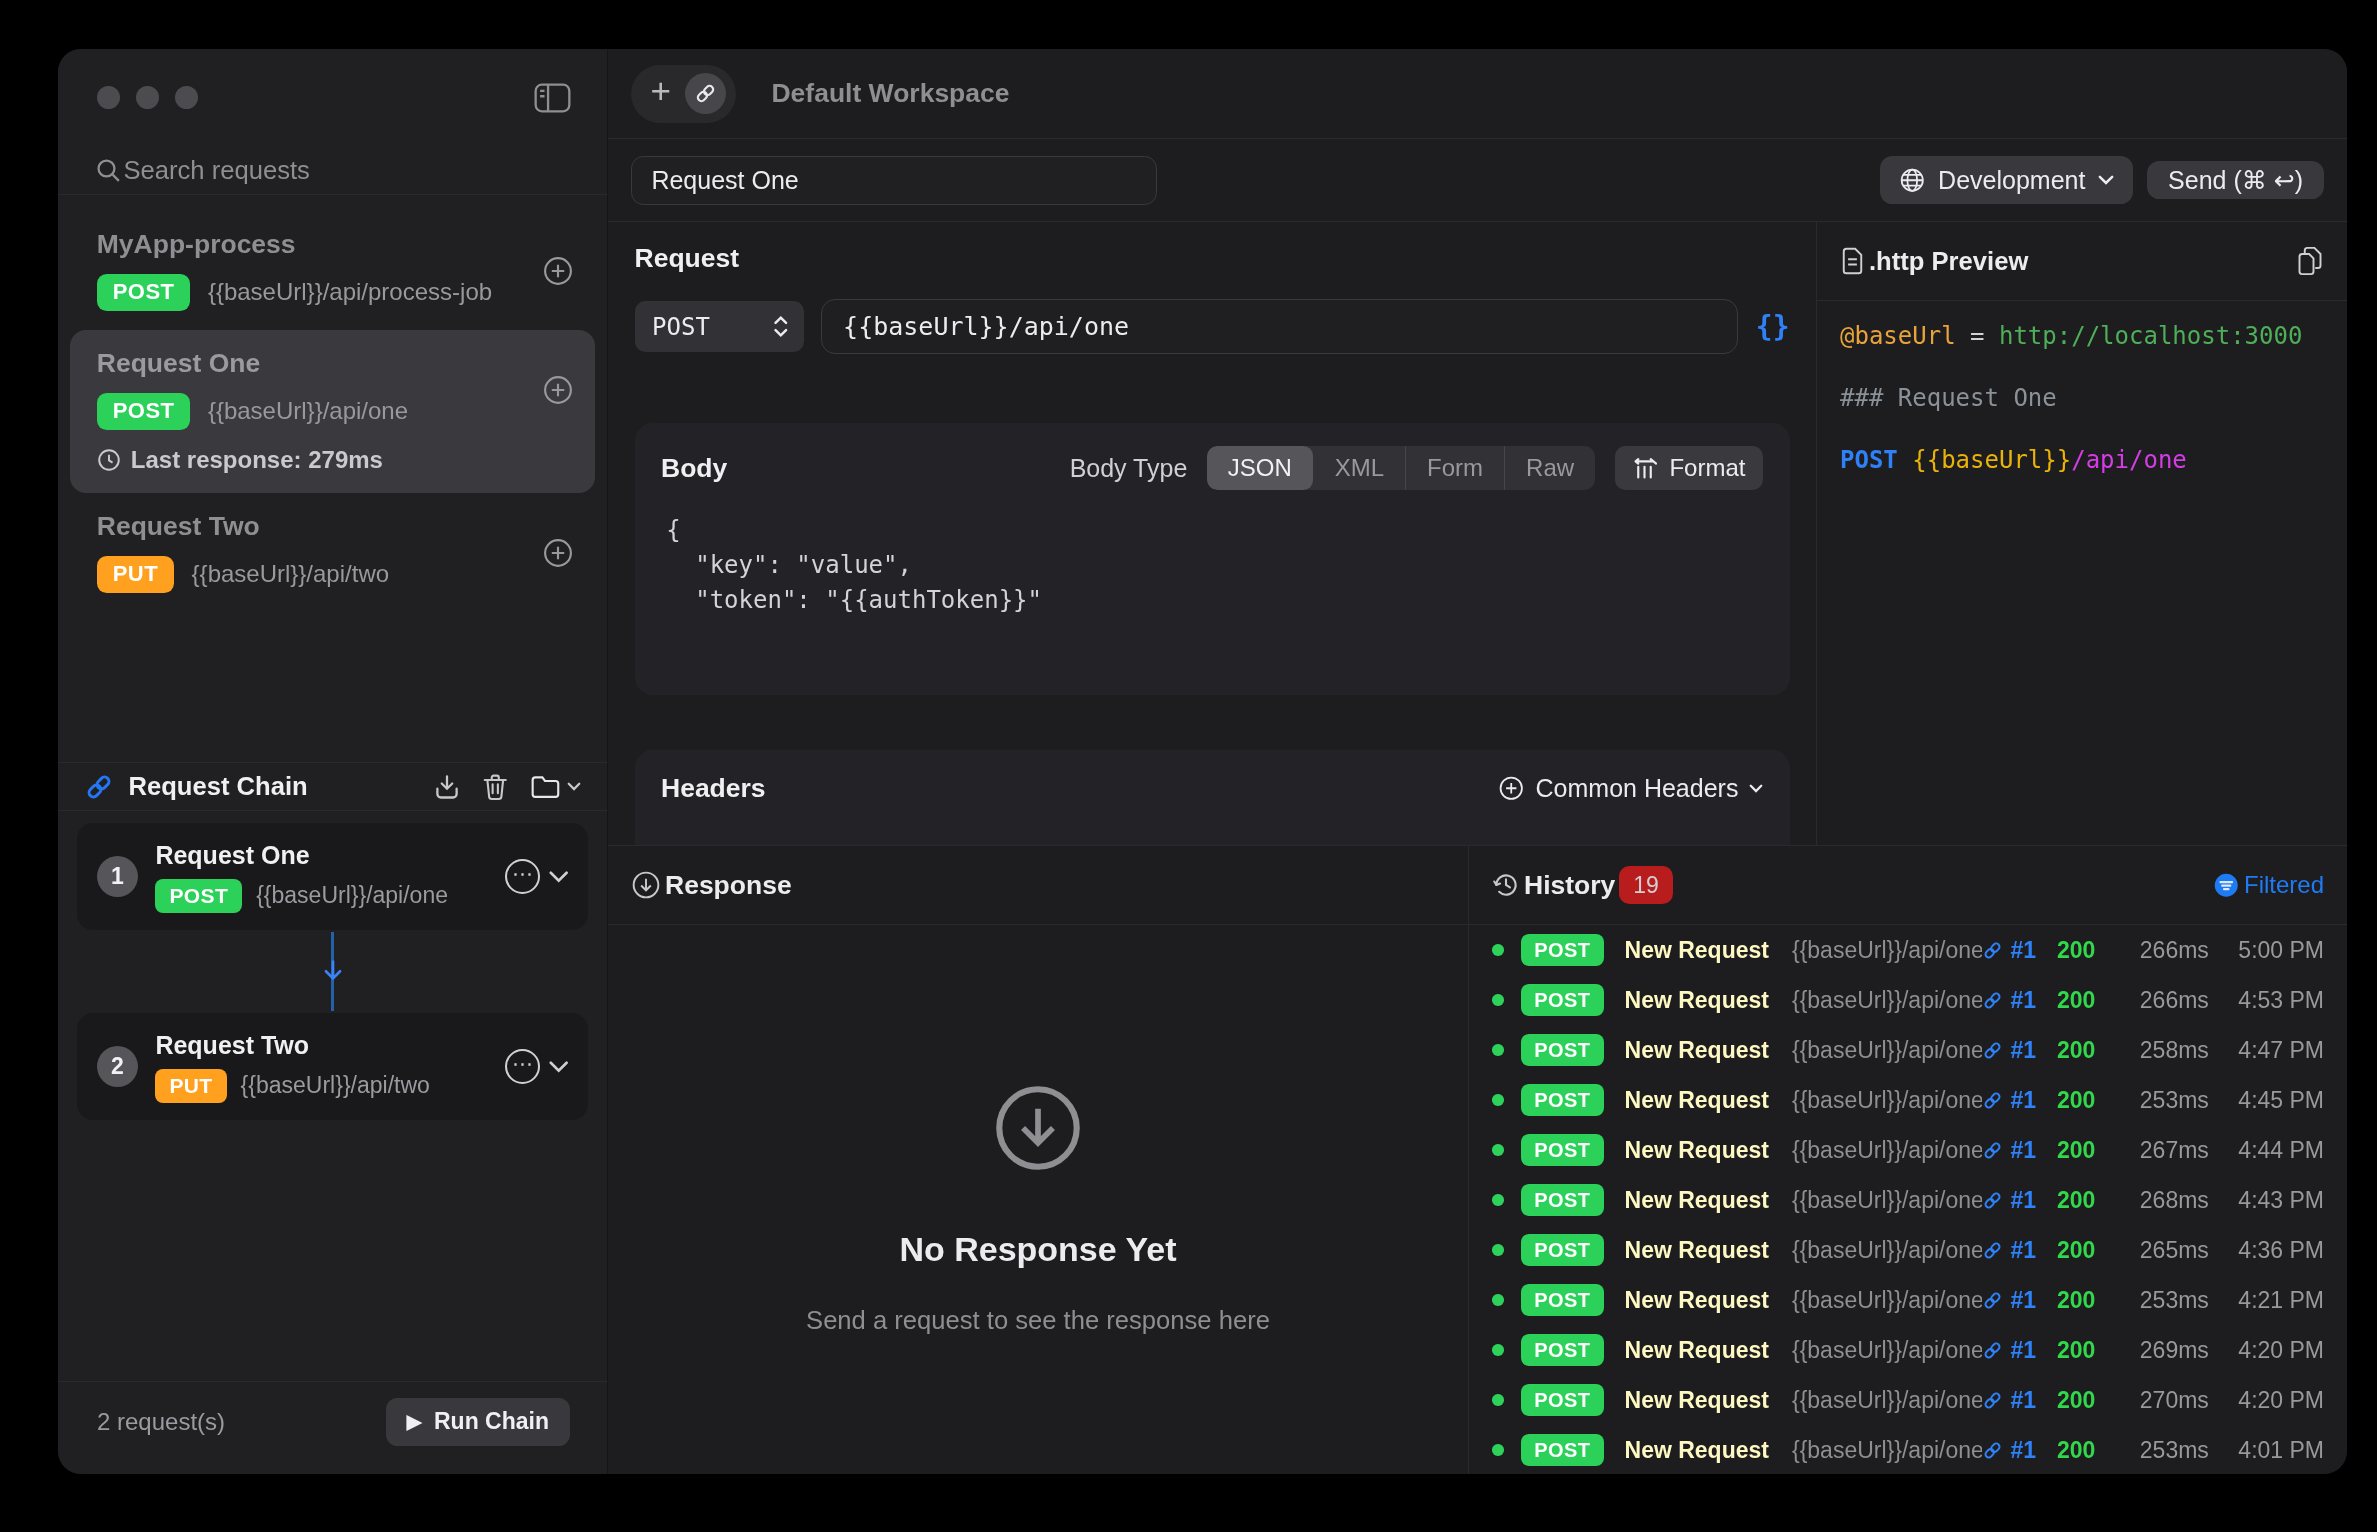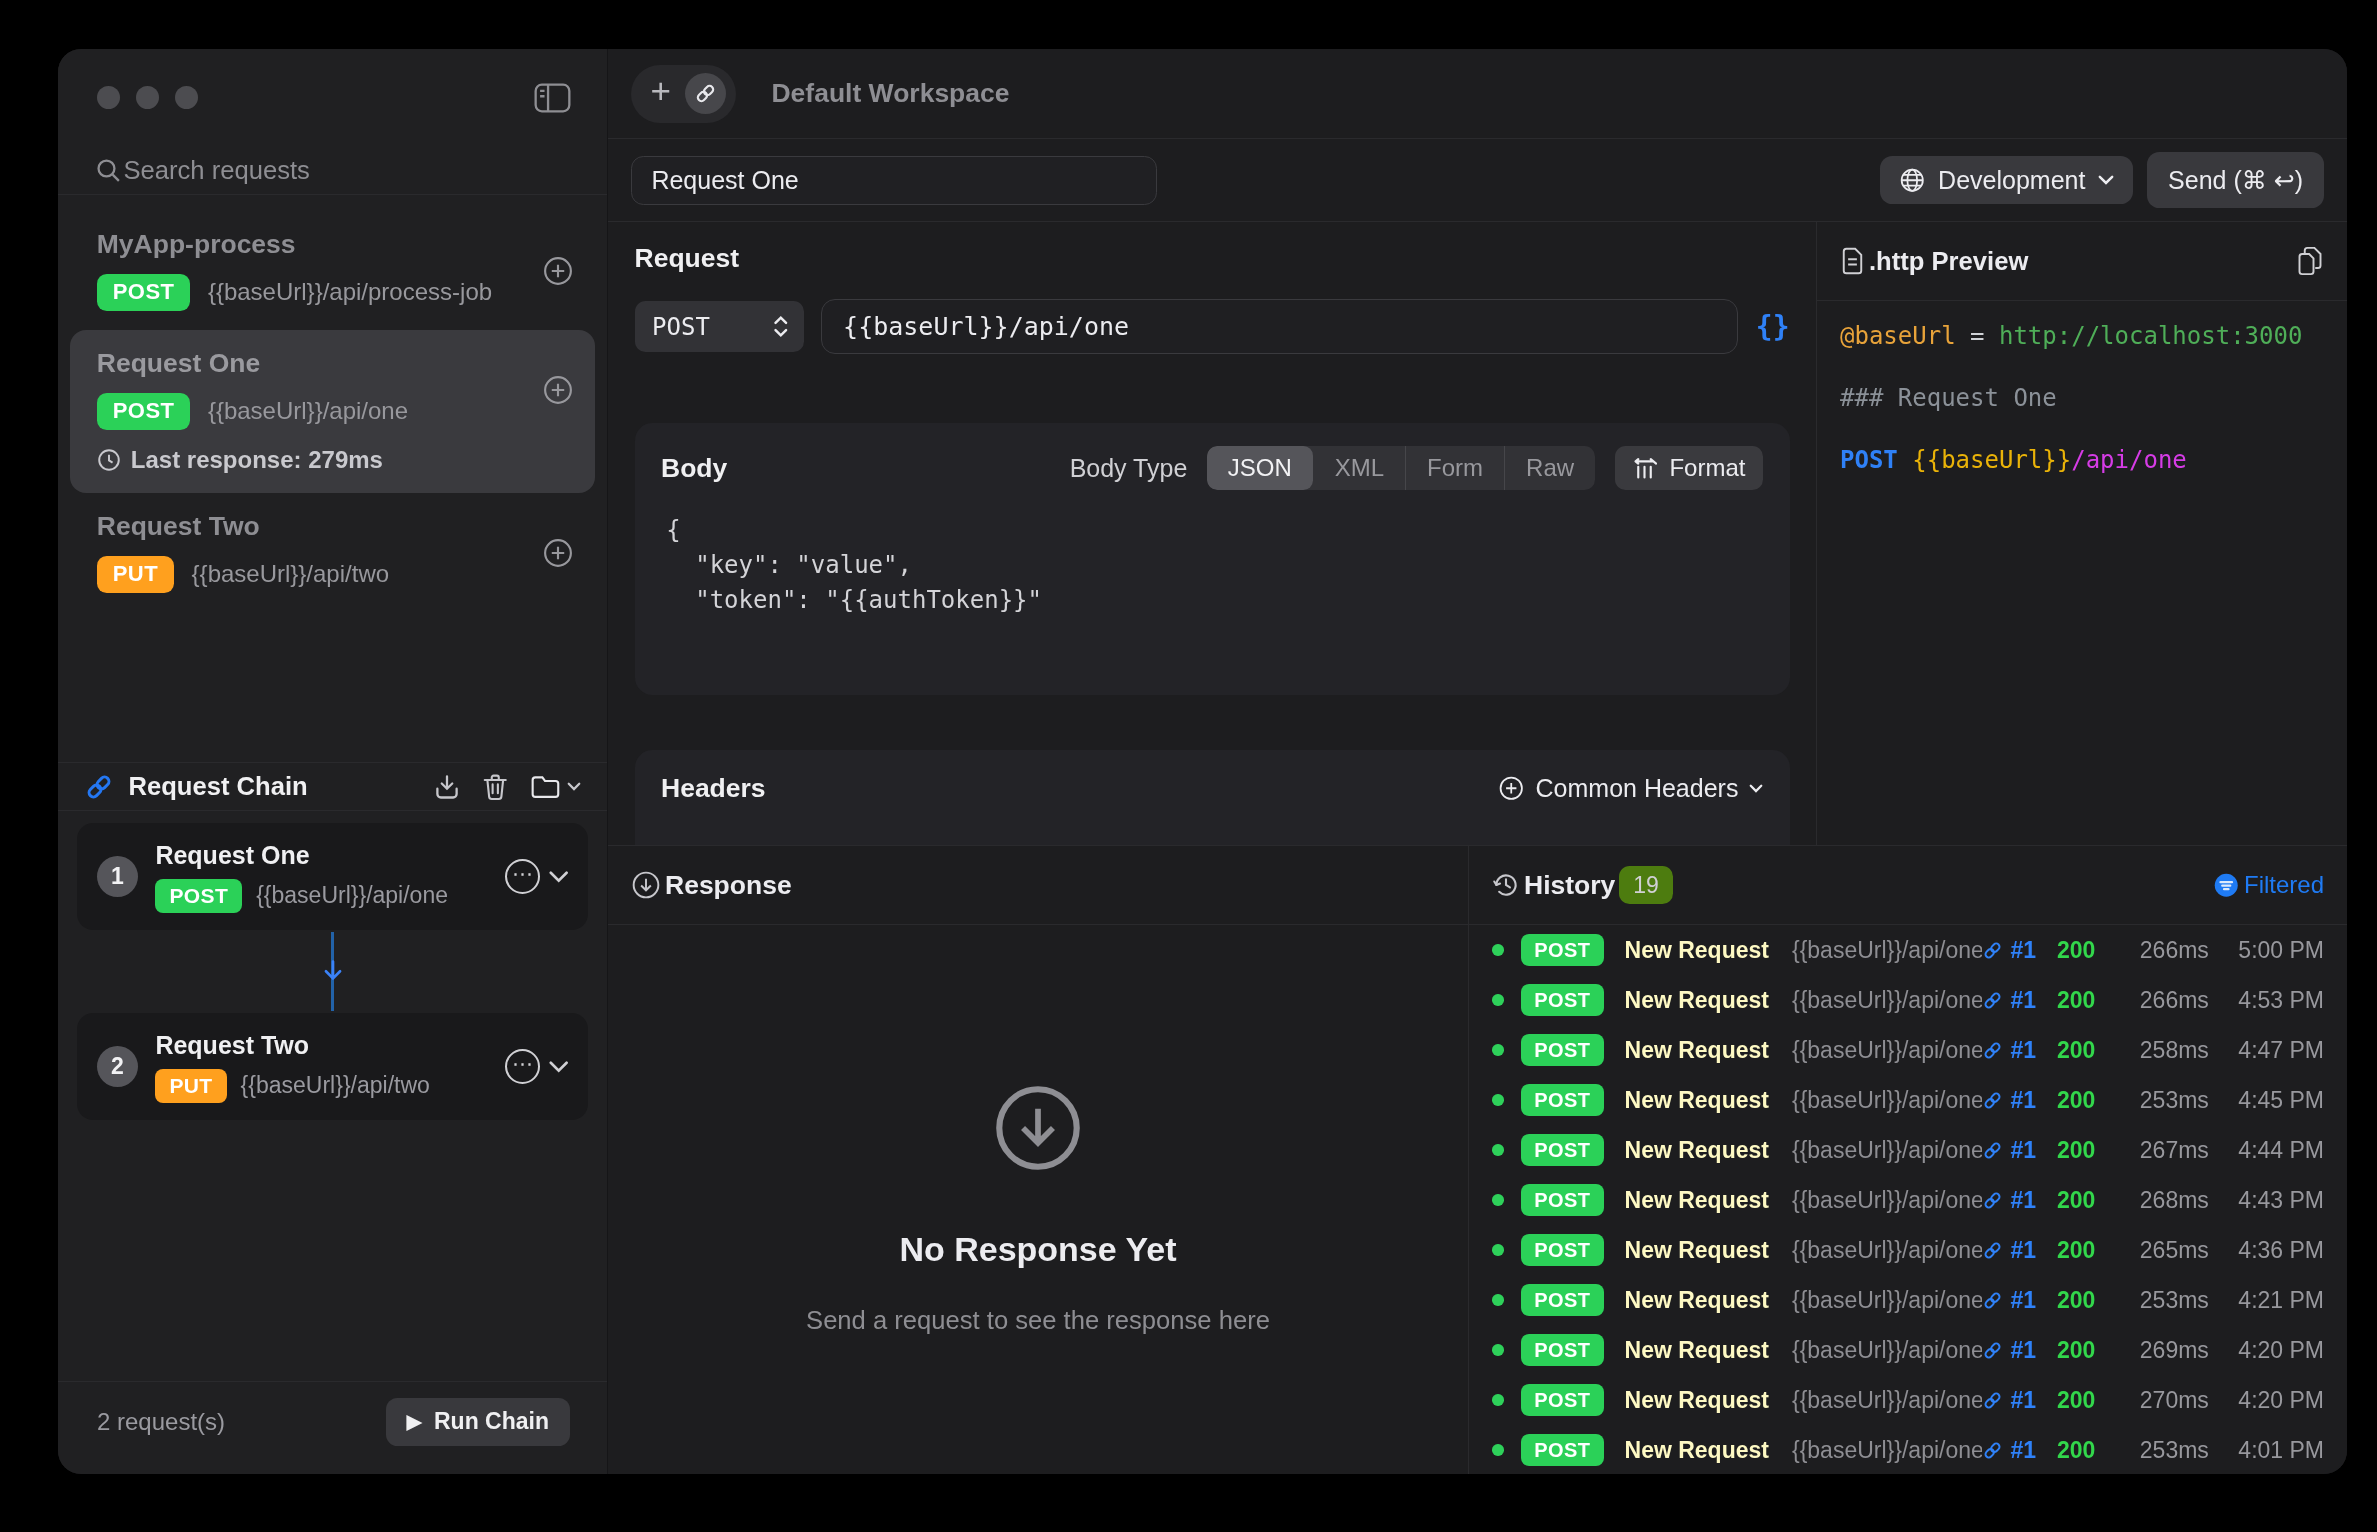--- a/index.html
+++ b/index.html
@@ -73,21 +73,21 @@
               display:flex; align-items:center; justify-content:center; color:#e8e8ec; }
   .ws-title { font-size:26.5px; font-weight:700; color:#8e8e93; margin-left:35px; }
 
   .toolbar { height:83px; flex:0 0 83px; display:flex; align-items:center; gap:14px; padding:0 23px;
              border-bottom:1.8px solid #2a2a2d; }
   .name-field { width:526px; height:49px; border:1.8px solid #3a3a3e; background:#202023; border-radius:12.3px;
                 display:flex; align-items:center; padding:0 19.4px; font-size:25px; color:#ececf0; }
   .tb-spacer { flex:1; }
   .env-btn { display:flex; align-items:center; gap:12.3px; height:48px; padding:0 19.4px; background:#39393d;
              border:none; border-radius:12.3px; color:#ececf0; font-size:25px; cursor:pointer; }
-  .send-btn { height:56px; padding:0 21px; background:#39393d; border:none; border-radius:12.3px;
+  .send-btn { height:38px; padding:0 21px; background:#39393d; border:none; border-radius:12.3px;
               color:#ececf0; font-size:25px; cursor:pointer; }
 
   .content-row { height:623px; flex:0 0 623px; display:flex; min-width:0; }
   .editor { flex:1; min-width:0; padding:21px 26.5px; overflow:hidden; }
   .sec-title { font-size:26.5px; font-weight:700; color:#f0f0f2; }
   .url-row { display:flex; align-items:center; gap:17.6px; margin-top:25px; }
   .method-select { width:169px; height:51px; background:#323236; border-radius:10.6px; display:flex;
                    align-items:center; justify-content:space-between; padding:0 14px 0 17.6px; cursor:pointer; }
   .method-select .mth { font-family:"DejaVu Sans Mono", monospace; font-size:24px; color:#ececf0; }
   .url-field { flex:1; height:55px; border:1.8px solid #3a3a3e; background:#1f1f22; border-radius:14px;
@@ -126,21 +126,21 @@
   .preview-line { margin-bottom:34px; white-space:pre; }
   .preview-line .seg-blue { font-weight:700; }
 
   .bottom-row { height:630px; flex:0 0 630px; border-top:1.8px solid #2a2a2d; display:flex; min-width:0; }
   .response { width:861px; flex:0 0 861px; border-right:1.8px solid #2a2a2d; display:flex; flex-direction:column; }
   .resp-empty { flex:1; display:flex; flex-direction:column; align-items:center; padding-top:159px; color:#8e8e93; }
   .resp-title { font-size:34px; font-weight:700; color:#ececf0; margin-top:58px; }
   .resp-sub { font-size:25.6px; color:#8e8e93; margin-top:37px; }
 
   .history { flex:1; min-width:0; display:flex; flex-direction:column; }
-  .count-badge { background:#4d7c0f; border-radius:10.6px; padding:5.3px 14px; font-size:23px; color:#d0d0d4; }
+  .count-badge { background:#b91c1c; border-radius:10.6px; padding:5.3px 14px; font-size:23px; color:#d0d0d4; }
   .filtered-label { font-size:24px; color:#1f7bf4; }
   .hist-rows { flex:1; overflow:hidden; }
   .hist-row { height:50px; display:flex; align-items:center; padding:0 23px; }
   .dot { width:11.5px; height:11.5px; flex:0 0 11.5px; border-radius:50%; background:#2ed15a; }
   .hist-row .badge { height:32px; padding:0 13.2px; border-radius:8px; font-size:20px; margin-left:17.6px; }
   .h-name { font-size:23px; font-weight:600; color:#fef9c3; margin-left:21px; white-space:nowrap; }
   .h-url { font-size:23px; color:#8e8e93; margin-left:23px; white-space:nowrap; overflow:hidden; }
   .h-spacer { flex:1; }
   .h-ref { display:flex; align-items:center; gap:7px; color:#2f81f7; }
   .h-ref span { font-size:23px; font-weight:600; }

